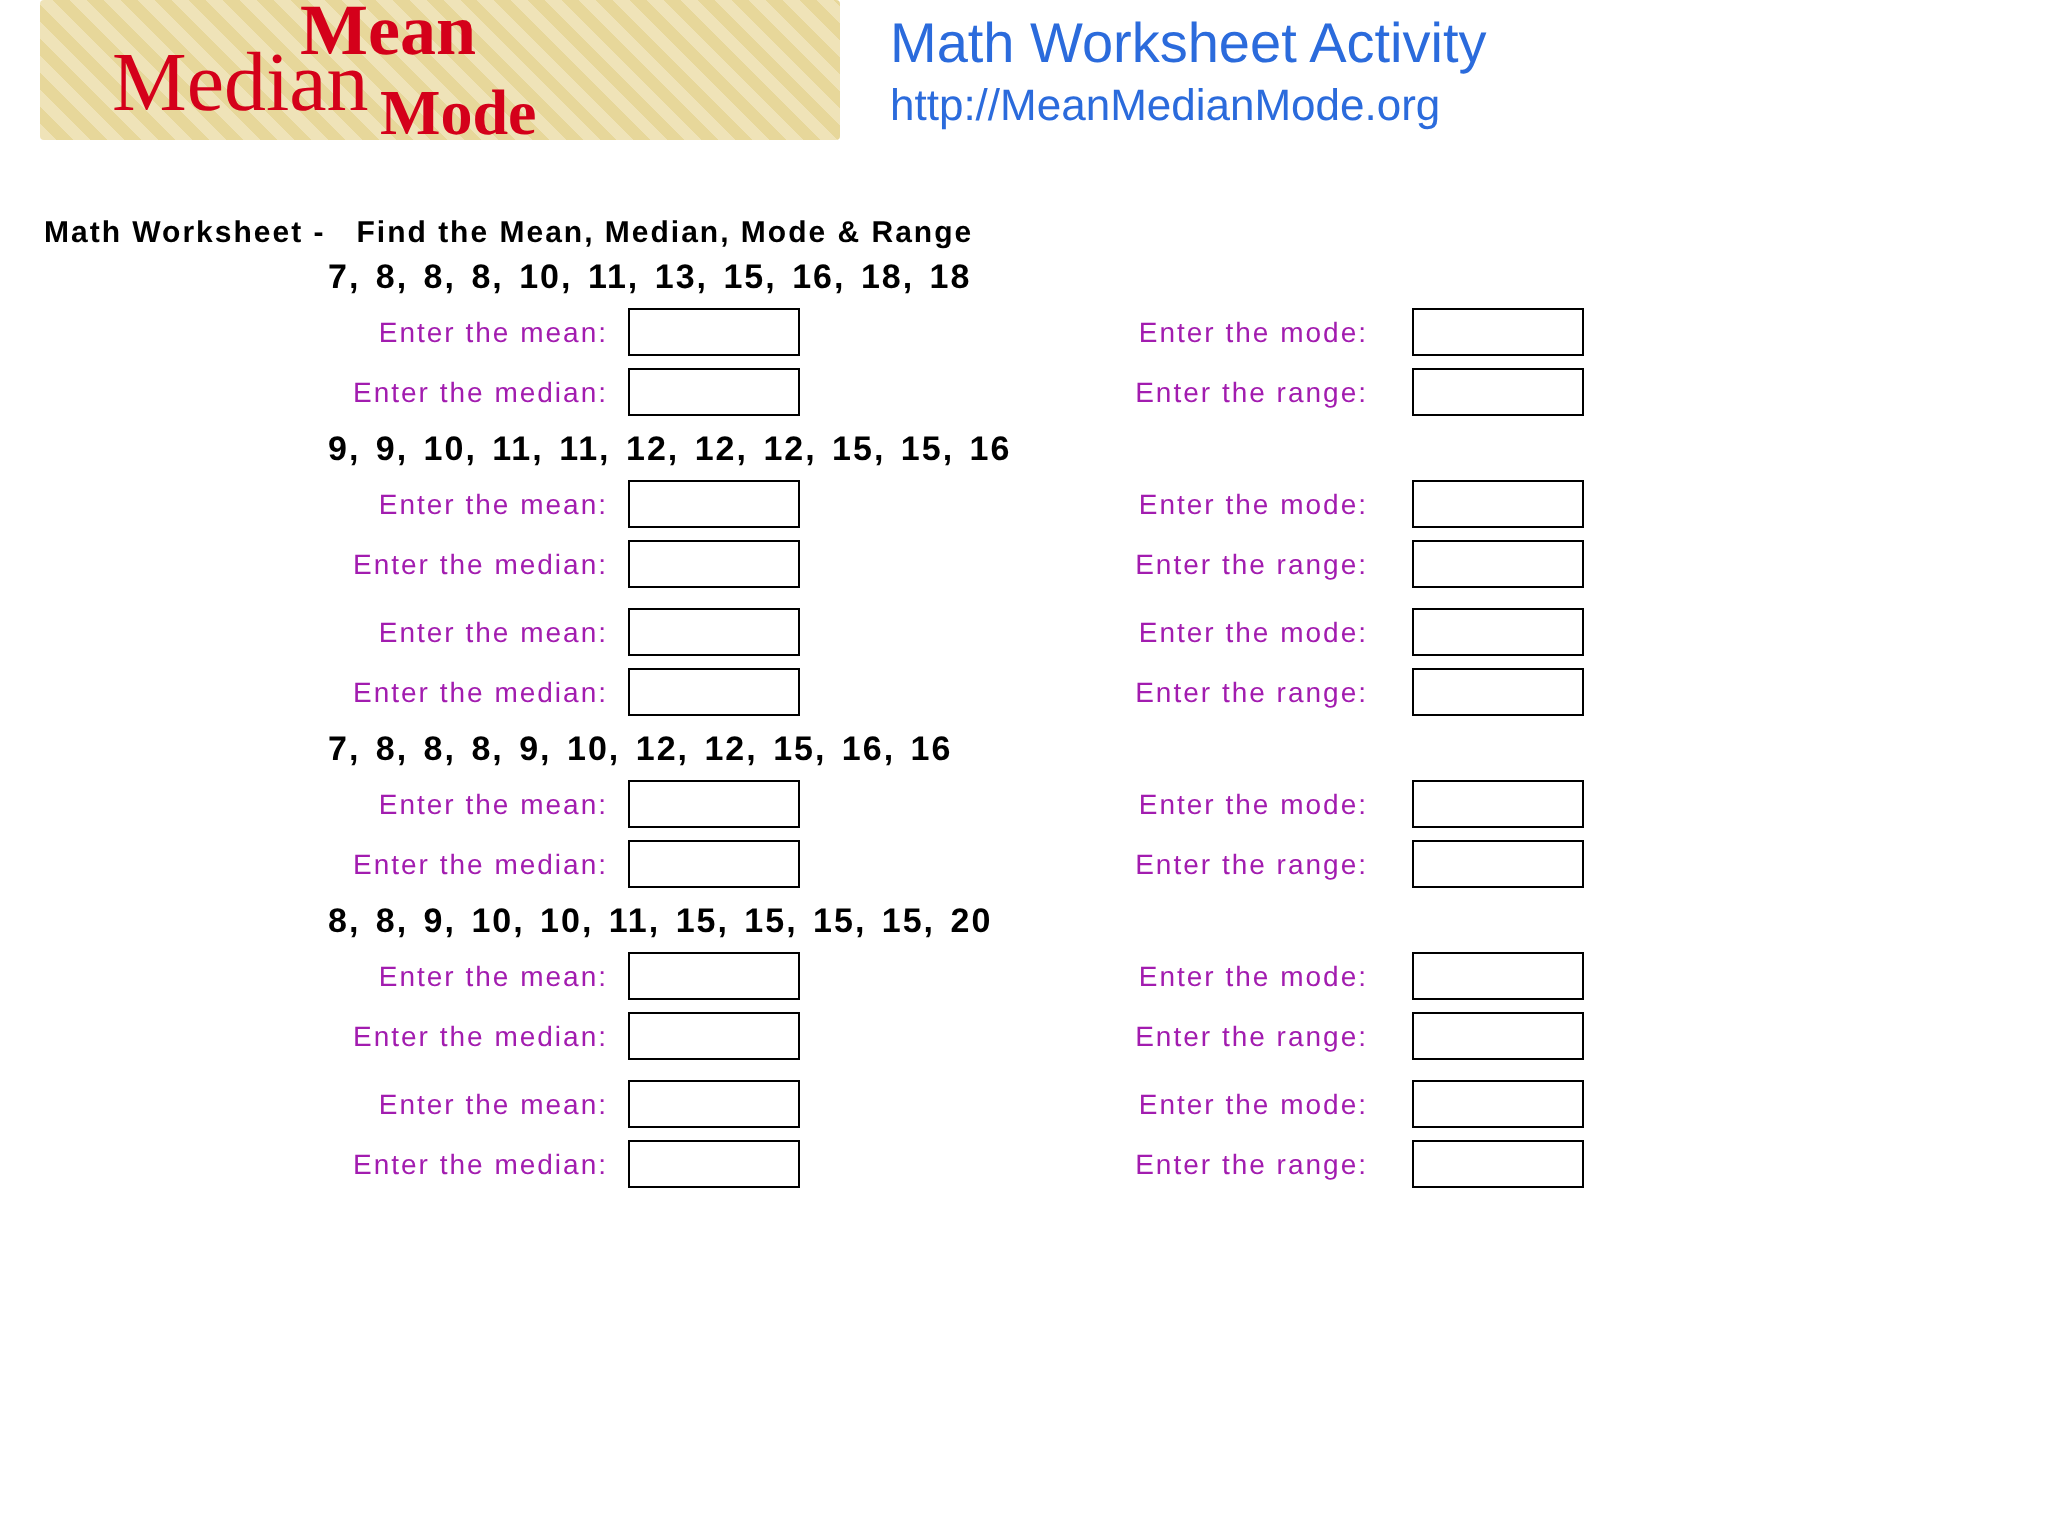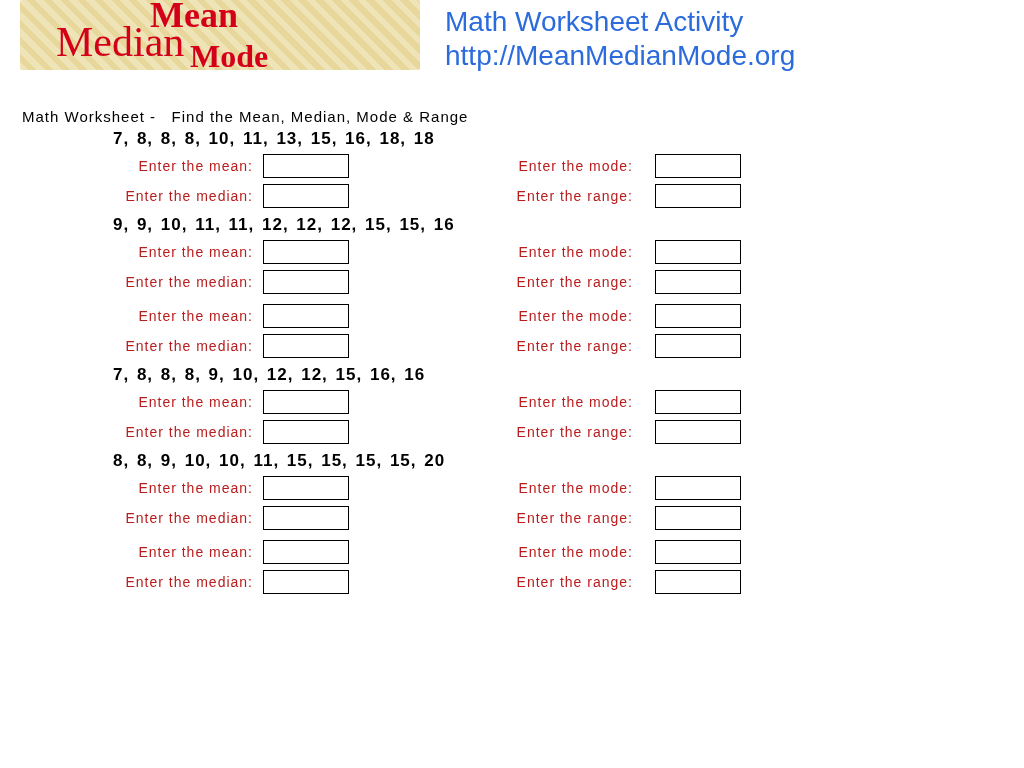--- a/index.html
+++ b/index.html
@@ -68,31 +68,31 @@
     font-family: Arial, Helvetica, sans-serif;
     letter-spacing: 0;
   }
   .brand .title {
     color: #2b6bdc;
     font-size: 28px;
     font-weight: 500;
   }
   .brand .url {
     color: #2b6bdc;
-    font-size: 28px;
+    font-size: 22px;
     margin-top: 2px;
   }
   .ws-title {
     margin: 30px 0 4px 22px;
     font-size: 15px;
-    font-weight: normal;
+    font-weight: bold;
     color: #000;
   }
   .problems {
-    padding-left: 53px;
+    padding-left: 104px;
   }
   .problem {
     margin-top: 4px;
   }
   .numbers {
     font-size: 17px;
     font-weight: bold;
     color: #000;
     margin-left: 60px;
     margin-bottom: 2px;
@@ -108,21 +108,21 @@
     align-items: center;
     width: 410px;
   }
   .cell-right {
     display: flex;
     align-items: center;
     gap: 12px;
   }
   .lbl {
     font-size: 14px;
-    color: #b91c1c;
+    color: #a21caf;
     text-align: right;
     padding-right: 10px;
   }
   .cell-left .lbl { width: 200px; }
   .cell-right .lbl { width: 170px; }
   .box {
     width: 84px;
     height: 22px;
     border: 1.5px solid #000;
     background: #fff;

